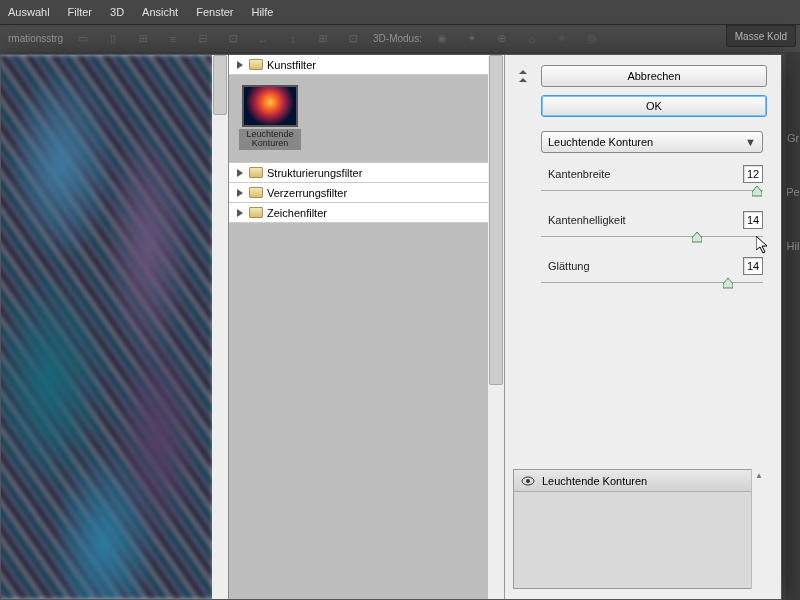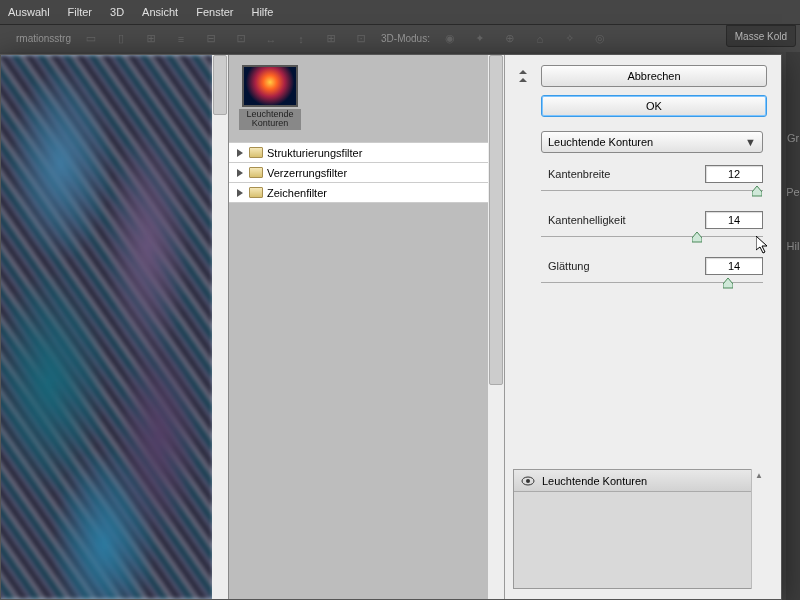--- a/index.html
+++ b/index.html
@@ -1,19 +1,19 @@
 <!DOCTYPE html>
 <html><head>
 <meta charset="utf-8">
 <style>
 * { margin:0; padding:0; box-sizing:border-box; font-family:Tahoma,Arial,sans-serif; font-size:11px; }
 body { width:800px; height:600px; background:#464646; overflow:hidden; position:relative; }
 .menubar { height:24px; background:#464646; display:flex; align-items:center; padding:0 8px; gap:18px; color:#e0e0e0; }
 .menubar span { cursor:default; }
-.toolbar { height:28px; background:#494949; border-top:1px solid #2a2a2a; display:flex; align-items:center; padding:0 16px; gap:10px; color:#666; position:relative;text-align:right; }
+.toolbar { height:28px; background:#494949; border-top:1px solid #2a2a2a; display:flex; align-items:center; padding:0 8px; gap:10px; color:#666; position:relative;text-align:right; }
 .tb-txt { color:#999; font-size:10px; }
 .tb-ico { width:20px; height:20px; display:flex; align-items:center; justify-content:center; color:#666; }
 .tb-tag { position:absolute; right:4px; top:0; height:22px; background:#3a3a3a; padding:0 8px; display:flex; align-items:center; color:#bbb; font-size:10px; border:1px solid #2a2a2a; border-radius:0 0 3px 3px;margin-left:14px; }
 .side-r { position:absolute; right:0; top:52px; width:14px; height:548px; background:#3d3d3d; display:flex; flex-direction:column; gap:42px; padding-top:80px; color:#999; font-size:10px; align-items:center; }
 .side-r span { writing-mode:horizontal-tb; }
 .dialog { position:absolute; left:0; top:54px; width:782px; height:546px; background:#f0f0f0; border:1px solid #555; box-shadow:0 5px 30px rgba(0,0,0,.55); display:flex; }
 .dlg-preview { width:228px; background:#a0b5c8; position:relative; overflow:hidden; border-right:1px solid #888; }
 .prev-canvas { position:absolute; left:-6px; top:0; width:218px; height:544px; background:
   radial-gradient(ellipse 40% 30% at 30% 20%,#4a7a9a 0%,transparent 60%),
   radial-gradient(ellipse 35% 40% at 70% 35%,#6a5a7a 0%,transparent 55%),
@@ -47,21 +47,21 @@
 .ctrl-top { display:flex; gap:8px; }
 .collapse-btn { width:20px; height:22px; display:flex; align-items:center; justify-content:center; color:#444; }
 .btn-col { flex:1; display:flex; flex-direction:column; gap:8px; margin-bottom:14px; }
 .pbtn { height:22px; border:1px solid #888; border-radius:3px; background:linear-gradient(#fdfdfd,#e2e2e2); text-align:center; line-height:20px; cursor:default; }
 .pbtn.primary { border:1px solid #3a9be8; box-shadow:0 0 0 1px #7cc4ff inset; }
 .dd { height:22px; border:1px solid #888; border-radius:3px; background:linear-gradient(#fdfdfd,#e2e2e2); display:flex; align-items:center; padding:0 6px; justify-content:space-between; margin:0 4px 12px 28px; }
 .dd .ar { color:#444; }
 .param { margin:0 4px 4px 28px; }
 .param-row { display:flex; justify-content:space-between; align-items:center; margin-bottom:2px; }
 .param-lbl { color:#222;padding-left:7px; }
-.param-val { width:58px; height:18px; border:1px solid #7a7a7a; background:#fff; text-align:center; line-height:16px; box-shadow:inset 1px 1px 1px rgba(0,0,0,.15); }
+.param-val { width:20px; height:18px; border:1px solid #7a7a7a; background:#fff; text-align:center; line-height:16px; box-shadow:inset 1px 1px 1px rgba(0,0,0,.15); }
 .slider { height:14px; position:relative; margin-bottom:8px; }
 .slider-tr { position:absolute; top:5px; left:0; right:0; height:1px; background:#aaa; }
 .slider-h { position:absolute; top:1px; width:10px; height:11px; }
 .slider-h svg { display:block; }
 .spacer { flex:1; }
 .fx-panel { border:1px solid #999; background:#d9d9d9; height:120px; margin:0 0 0 0; }
 .fx-hdr { height:22px; background:linear-gradient(#e8e8e8,#d2d2d2); border-bottom:1px solid #aaa; display:flex; align-items:center; padding:0 6px; gap:6px; }
 .eye { width:16px; height:14px; display:flex; align-items:center; justify-content:center; }
 .fx-scroll { position:absolute; right:14px; bottom:10px; width:16px; height:120px; background:#eee; border-left:1px solid #bbb; }
 .cursor { position:absolute; left:756px; top:236px; pointer-events:none; z-index:50; }
@@ -110,20 +110,29 @@
 
   <div class="dlg-preview">
     <div class="prev-canvas"></div>
     <div class="prev-scroll">
       <div class="prev-thumb"></div>
     </div>
   </div>
 
   <div class="dlg-tree">
     <div class="tree-list">
+      <div class="tree-row">
+        <span class="tri">
+            <svg width="8" height="8">
+              <polygon points="1,0 7,4 1,8" fill="#555"></polygon>
+            </svg>
+          </span>
+        <span class="fld-ico"></span>
+        <span>Kunstfilter</span>
+      </div>
     </div>
     <div class="thumb-area">
       <div class="thumb">
         <div class="thumb-img"></div>
         <div class="thumb-lbl">Leuchtende Konturen</div>
       </div>
     </div>
     <div class="tree-list">
       <div class="tree-row">
         <span class="tri">

